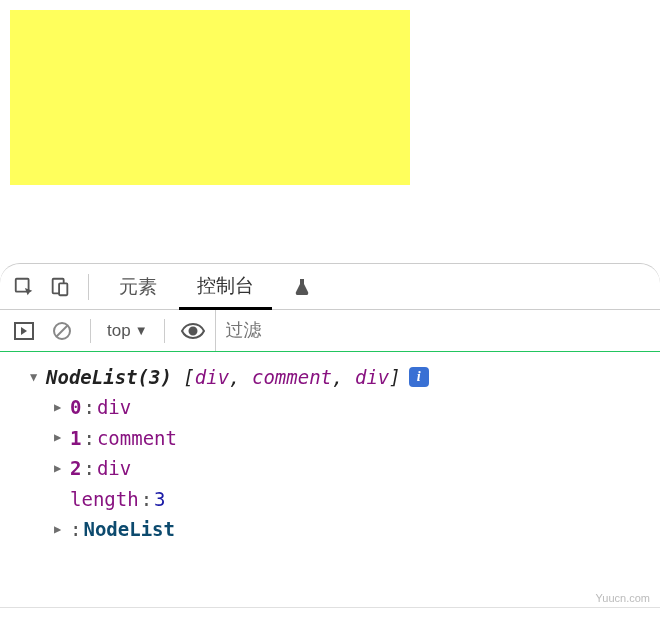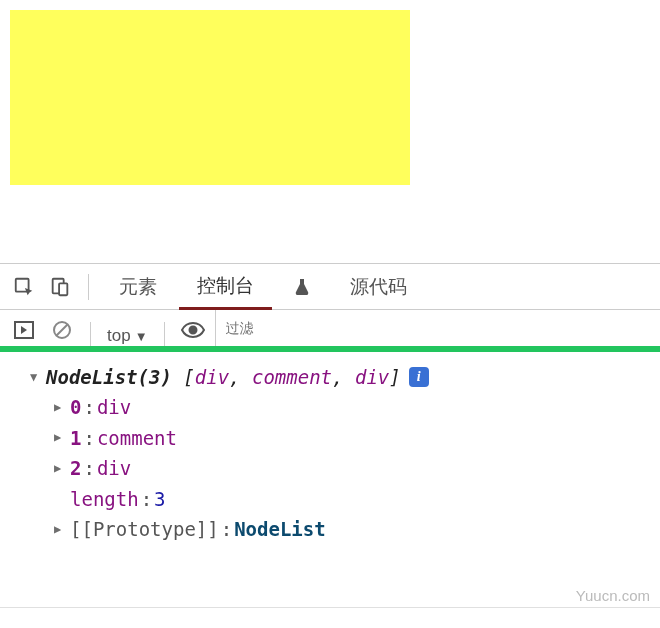--- a/index.html
+++ b/index.html
@@ -20,20 +20,21 @@
       background: #ffff5c;
     }
     .devtools {
       position: absolute;
       top: 263px;
       left: 0;
       right: 0;
       bottom: 0;
       border-top: 1px solid #ccc;
       background: #fff;
+      border-radius: 20px;
     }
     .devtools-tabs {
       display: flex;
       align-items: center;
       height: 46px;
       border-bottom: 1px solid #ccc;
       padding: 0 8px;
       gap: 4px;
     }
     .icon-btn {
@@ -56,28 +57,28 @@
       height: 46px;
       display: flex;
       align-items: center;
       font-size: 19px;
       color: #555;
       cursor: pointer;
       gap: 6px;
     }
     .tab.active {
       color: #333;
-      border-bottom: 3px solid #7f1d1d;
+      border-bottom: 3px solid #000000;
       margin-bottom: -1px;
     }
     .console-toolbar {
       display: flex;
-      align-items: flex-end;
+      align-items: center;
       height: 42px;
-      border-bottom: 6px solid #22c55e;
+      border-bottom: 1px solid #22c55e;
       padding: 0 8px;
       gap: 6px;
     }
     .toolbar-divider {
       width: 1px;
       height: 24px;
       background: #ccc;
       margin: 0 6px;
     }
     .context-selector {
@@ -87,21 +88,21 @@
       color: #555;
       gap: 4px;
       cursor: pointer;
       padding: 0 4px;
     }
     .filter-input {
       flex: 1;
       border: none;
       border-left: 1px solid #ccc;
       padding: 6px 10px;
-      font-size: 14px;
+      font-size: 18px;
       outline: none;
       color: #888;
       height: 100%;
     }
     .console-output {
       padding: 10px 10px 10px 30px;
       font-family: Menlo, Consolas, monospace;
       font-size: 19px;
       line-height: 1.6;
     }
@@ -142,21 +143,21 @@
       font-size: 14px;
       font-style: italic;
       font-weight: bold;
       margin-left: 6px;
       font-family: Georgia, serif;
     }
     .watermark {
       position: absolute;
       bottom: 24px;
       right: 10px;
-      font-size: 15px;
+      font-size: 11px;
       color: #bbb;
       font-family: -apple-system, sans-serif;
     }
     .bottom-border {
       position: absolute;
       left: 0;
       right: 0;
       bottom: 20px;
       border-top: 1px solid #e0e0e0;
     }
@@ -187,23 +188,20 @@
     <div class="tab">
       <span>元素</span>
     </div>
     <div class="tab active">
       <span>控制台</span>
     </div>
     <div class="tab">
       <svg width="16" height="18" viewBox="0 0 16 18" fill="#555">
         <path d="M6 1 h4 v5 l4 8 a2 2 0 0 1 -2 3 h-8 a2 2 0 0 1 -2 -3 l4 -8 z"></path>
       </svg>
-    </div>
-    <div class="tab">
-      <span>源代码</span>
     </div>
   </div>
 
   <div class="console-toolbar">
     <div class="icon-btn">
       <svg width="20" height="18" viewBox="0 0 20 18" fill="none" stroke="#555" stroke-width="2">
         <rect x="1" y="1" width="18" height="16"></rect>
         <path d="M7 5 l6 4 -6 4 z" fill="#555" stroke="none"></path>
       </svg>
     </div>
@@ -257,21 +255,20 @@
         <span class="val-elem">div</span>
     </div>
     <div class="row child">
       <span class="arrow"> </span>
       <span class="key-prop">length</span>
         <span class="colon">: </span>
         <span class="val-num">3</span>
     </div>
     <div class="row child">
       <span class="arrow">▶</span>
-      <span class="proto-key">[[Prototype]]</span>
         <span class="colon">: </span>
         <span class="val-obj">NodeList</span>
     </div>
   </div>
 
   <div class="bottom-border"></div>
   <div class="watermark">Yuucn.com</div>
 </div>
 
 </body></html>

